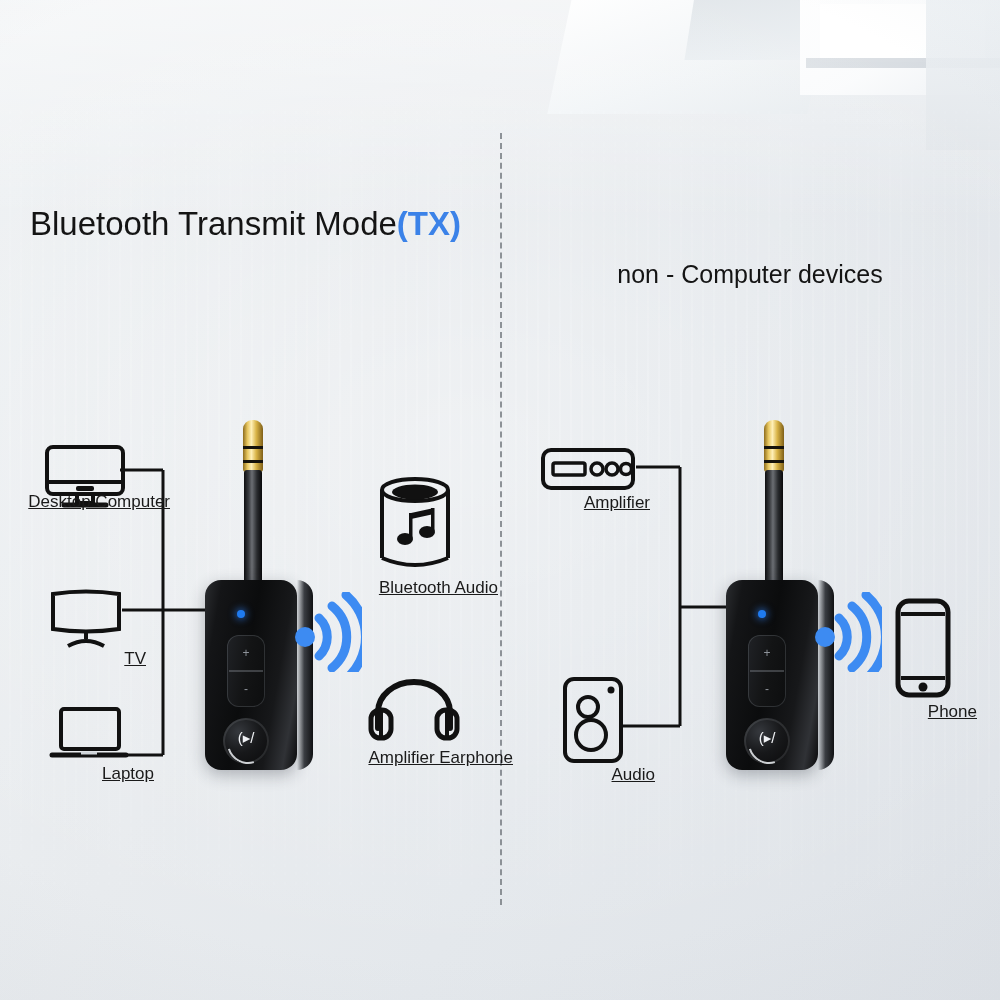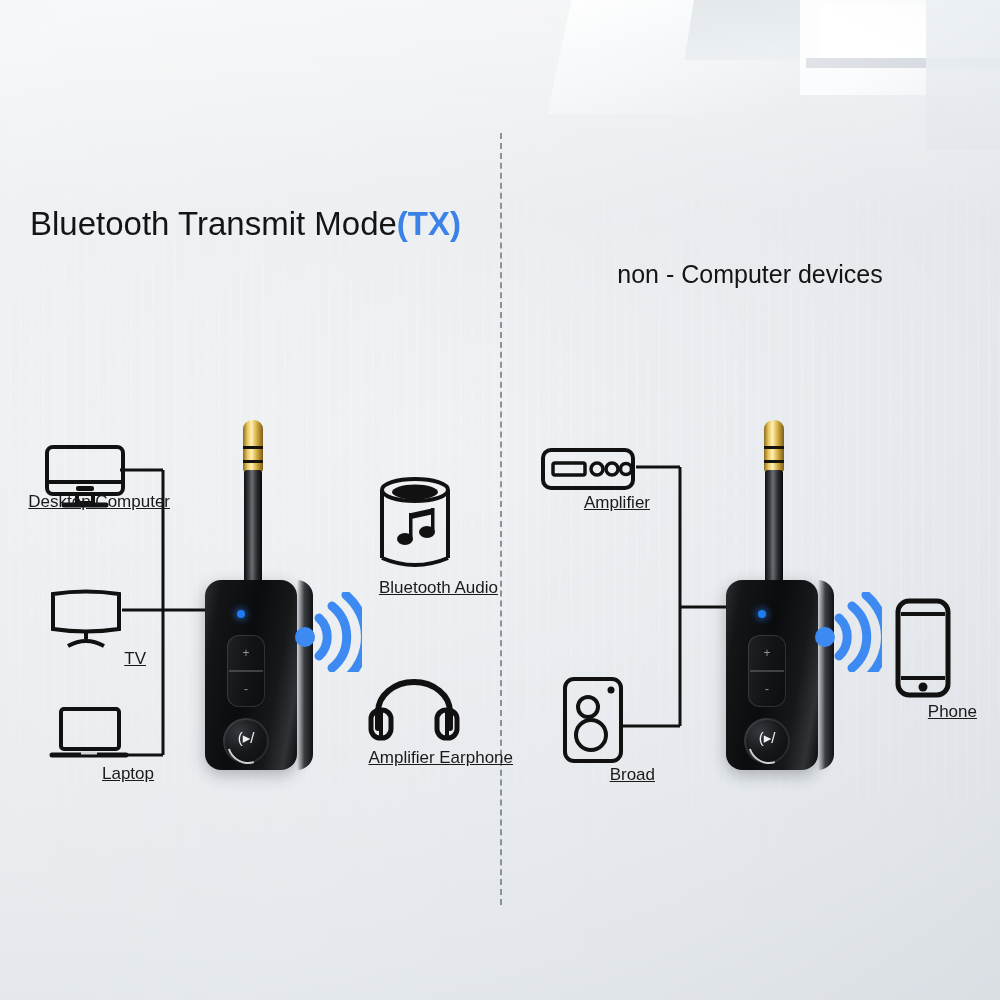--- a/index.html
+++ b/index.html
@@ -264,21 +264,21 @@
   <div class="cap" style="left:525px;top:493px;width:125px;">Amplifier</div>
 
   <div class="ico" style="left:562px;top:676px;">
     <svg width="62" height="88" viewBox="0 0 62 88">
       <rect x="3" y="3" width="56" height="82" rx="9" fill="none" stroke="#111" stroke-width="4"></rect>
       <circle cx="49" cy="14" r="3.5" fill="#111"></circle>
       <circle cx="26" cy="31" r="10" fill="none" stroke="#111" stroke-width="4"></circle>
       <circle cx="29" cy="59" r="15" fill="none" stroke="#111" stroke-width="4"></circle>
     </svg>
   </div>
-  <div class="cap" style="left:530px;top:765px;width:125px;">Broad</div>
+  <div class="cap" style="left:530px;top:765px;width:125px;">Audio</div>
 
   <div class="device" style="left:726px;top:420px;width:108px;height:360px;">
     <div class="dev-plug-tip"></div>
     <div class="dev-plug-ring" style="top:26px;"></div>
     <div class="dev-plug-ring" style="top:40px;"></div>
     <div class="dev-plug-shaft"></div>
     <div class="dev-body"></div>
     <div class="dev-edge"></div>
     <div class="dev-led"></div>
     <div class="dev-vol">

